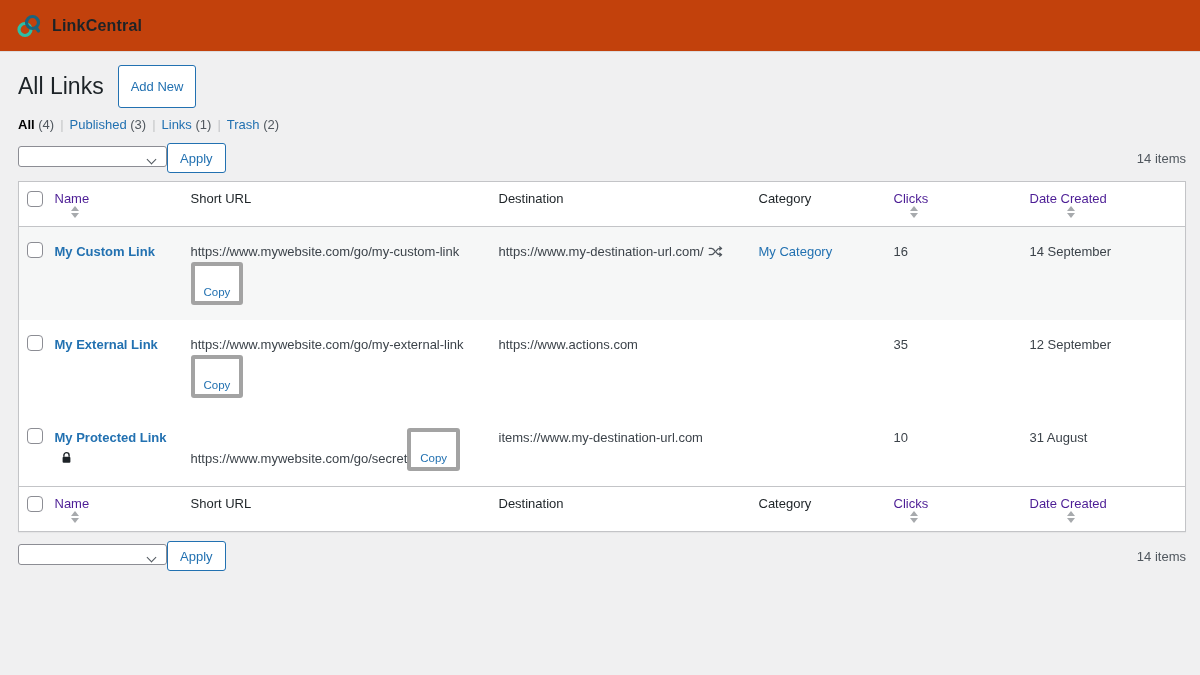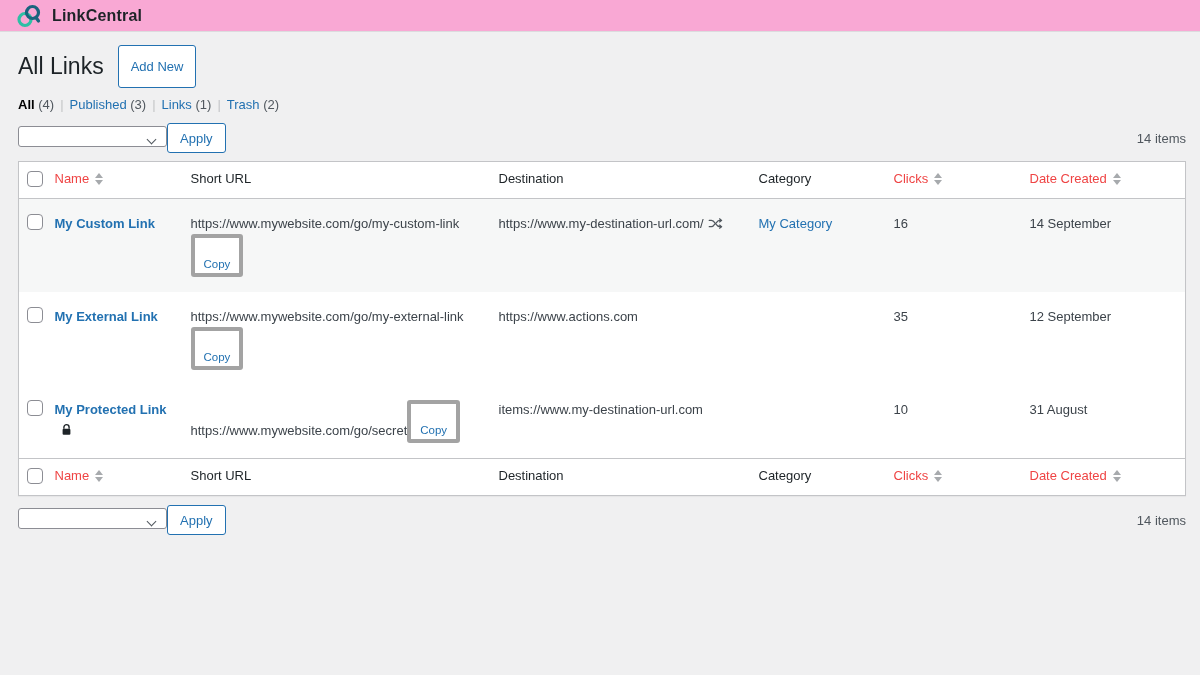--- a/index.html
+++ b/index.html
@@ -6,21 +6,21 @@
   html,body { width:1200px; height:675px; }
   body {
     background:#f0f0f1;
     font-family:"Liberation Sans", sans-serif;
     font-size:13px;
     color:#3c434a;
     overflow:hidden;
   }
   
   .topbar {
-    height:32px; background:#f9a8d4; border-bottom:1px solid #dcdcde;
+    height:52px; background:#c2410c; border-bottom:1px solid #dcdcde;
     display:flex; align-items:center; padding:0 16px;
   }
   .logo { width:26px; height:26px; display:inline-flex; }
   .app-title { margin-left:10px; font-size:16px; font-weight:bold; color:#1d2327; letter-spacing:.2px; }
 
   
   .wrap { margin:0 14px 0 18px; padding-top:13px; }
   .page-head { display:flex; align-items:center; }
   h1.page-title { font-size:23px; font-weight:400; color:#1d2327; line-height:1.3; }
   .add-new-btn {
@@ -63,21 +63,21 @@
     border:1px solid #c3c4c7; box-shadow:0 1px 1px rgba(0,0,0,.04);
     table-layout:fixed;
   }
   col.c-check {width:26px;} col.c-name {width:136px;} col.c-url {width:308px;}
   col.c-dest {width:260px;} col.c-cat {width:135px;} col.c-clicks {width:136px;}
   th, td { text-align:left; vertical-align:top; font-weight:normal; }
   thead th { border-bottom:1px solid #c3c4c7; }
   tfoot th { border-top:1px solid #c3c4c7; }
   thead th, tfoot th { padding:9px 10px 8px; font-size:13px; color:#1d2327; }
   th.check-col, td.check-col { padding:8px 0 8px 8px; }
-  .sort-link { color:#ef4444; text-decoration:none; display:inline-flex; align-items:center; cursor:pointer; }
+  .sort-link { color:#4c1d95; text-decoration:none; display:inline-flex; align-items:center; cursor:pointer;flex-direction:column; }
   .sort-arrows { display:inline-flex; flex-direction:column; margin-left:6px; line-height:0; }
   .sort-arrows i { width:0; height:0; border-left:4px solid transparent; border-right:4px solid transparent; }
   .sort-arrows .up { border-bottom:5px solid #a7aaad; margin-bottom:2px; }
   .sort-arrows .dn { border-top:5px solid #a7aaad; }
   input[type="checkbox"] {
     appearance:none; -webkit-appearance:none; width:16px; height:16px;
     border:1px solid #8c8d94; border-radius:4px; background:#fff; cursor:pointer; margin-top:1px;
   }
   tbody tr.striped { background:#f6f7f7; }
   tbody td { padding:15px 10px; font-size:13px; color:#3c434a; line-height:1.55; }

